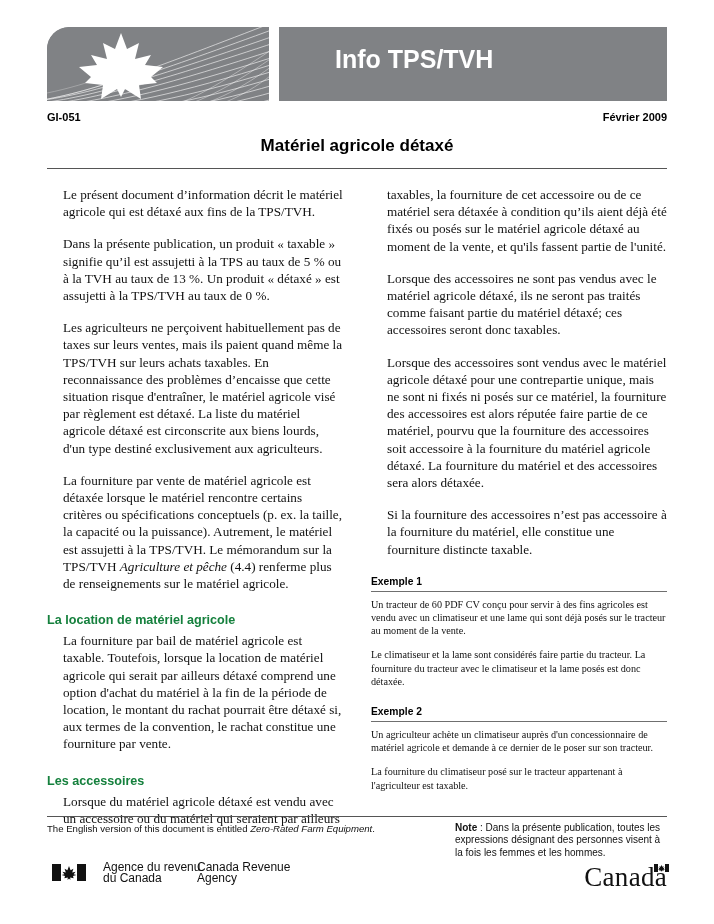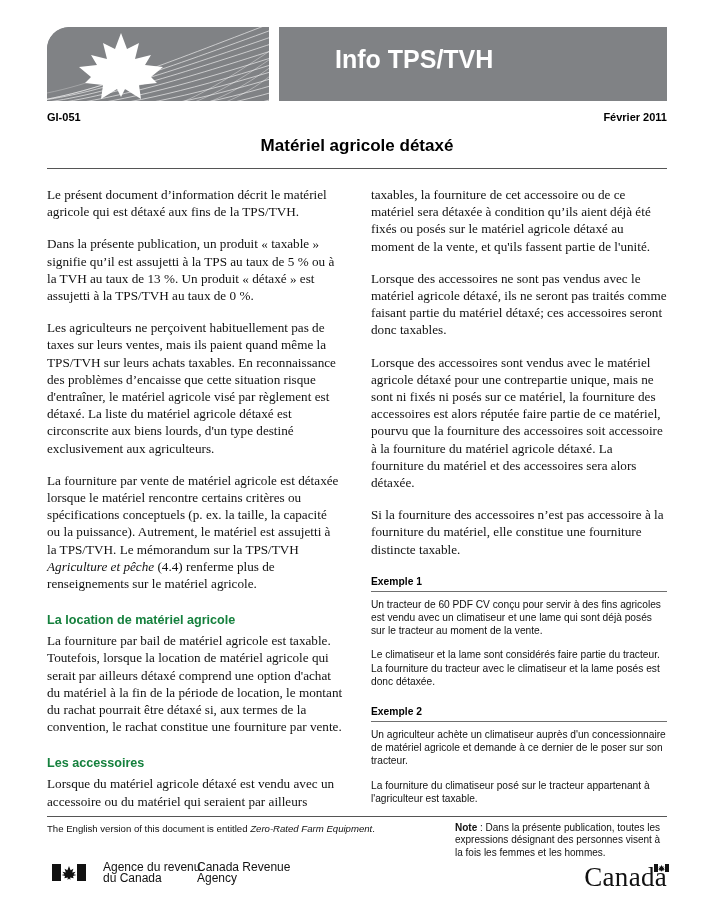--- a/index.html
+++ b/index.html
@@ -108,21 +108,21 @@
     font-family: "Liberation Serif", serif;
     font-size: 13.2px;
     line-height: 17.2px;
     color: #111;
     text-align: left;
   }
   .col-left  { left: 47px; }
   .col-right { left: 371px; }
 
   .col p {
-    margin: 0 0 15px 0;
+    margin: 0 0 15px 16px;
   }
   .col p:last-child { margin-bottom: 0; }
 
   h2.sub {
     font-family: "Liberation Sans", sans-serif;
     font-weight: bold;
     font-size: 12.6px;
     color: #15803d;
     margin: 20px 0 4px 0;
     line-height: 16px;
@@ -145,21 +145,21 @@
     height: 1px;
     background: #6f6f6f;
     width: 100%;
     margin-bottom: 6px;
   }
   .example-body {
     font-size: 10.2px;
     line-height: 13.2px;
     color: #111;
   }
-  .example-body p { margin: 0 0 11px 0; }
+  .example-body p { margin: 0 0 11px 0; font-family: Liberation Serif, serif; }
   .example-body p:last-child { margin-bottom: 0; }
 
   
   .rule-footer {
     position: absolute;
     left: 47px;
     top: 816px;
     width: 620px;
     height: 1px;
     background: #555;
@@ -290,21 +290,21 @@
       </svg>
     </div>
 
     <div class="header-title-bar">
       <div class="header-title">Info TPS/TVH</div>
     </div>
   </div>
 
   <div class="docid-row">
     <span class="left">GI-051</span>
-    <span class="right">Février 2011</span>
+    <span class="right">Février 2009</span>
   </div>
 
   <div class="doc-title">Matériel agricole détaxé</div>
   <div class="rule-top"></div>
 
   <div class="col col-left">
     <p>Le présent document d’information décrit le matériel agricole qui est détaxé aux fins de la TPS/TVH.</p>
     <p>Dans la présente publication, un produit « taxable » signifie qu’il est assujetti à la TPS au taux de 5 % ou à la TVH au taux de 13 %. Un produit « détaxé » est assujetti à la TPS/TVH au taux de 0 %.</p>
     <p>Les agriculteurs ne perçoivent habituellement pas de taxes sur leurs ventes, mais ils paient quand même la TPS/TVH sur leurs achats taxables. En reconnaissance des problèmes d’encaisse que cette situation risque d'entraîner, le matériel agricole visé par règlement est détaxé. La liste du matériel agricole détaxé est circonscrite aux biens lourds, d'un type destiné exclusivement aux agriculteurs.</p>
     <p><span>La fourniture par vente de matériel agricole est détaxée lorsque le matériel rencontre certains critères ou spécifications conceptuels (p. ex. la taille, la capacité ou la puissance). Autrement, le matériel est assujetti à la TPS/TVH. Le mémorandum sur la TPS/TVH </span><span class="ital">Agriculture et pêche</span><span> (4.4) renferme plus de renseignements sur le matériel agricole.</span></p>

